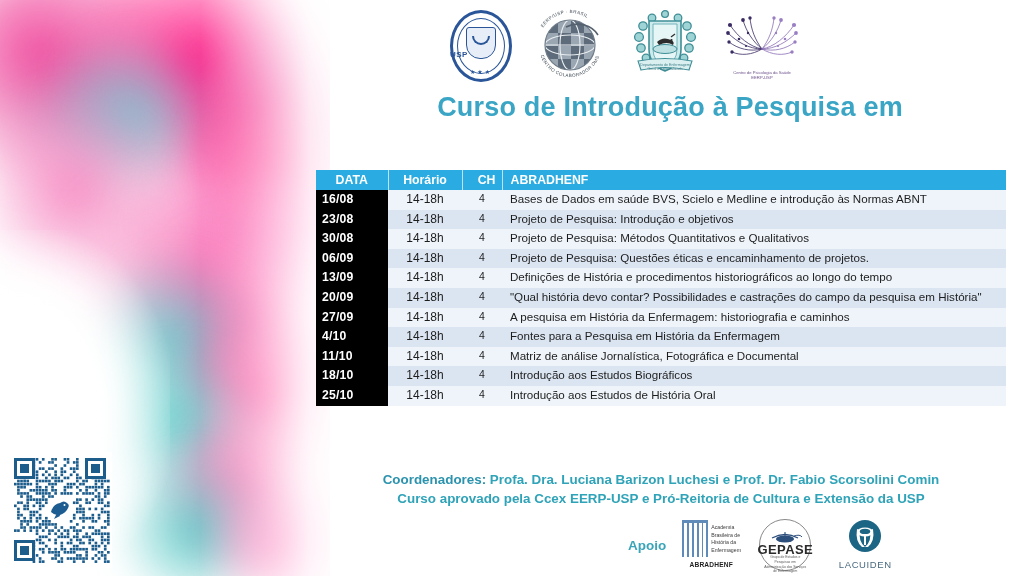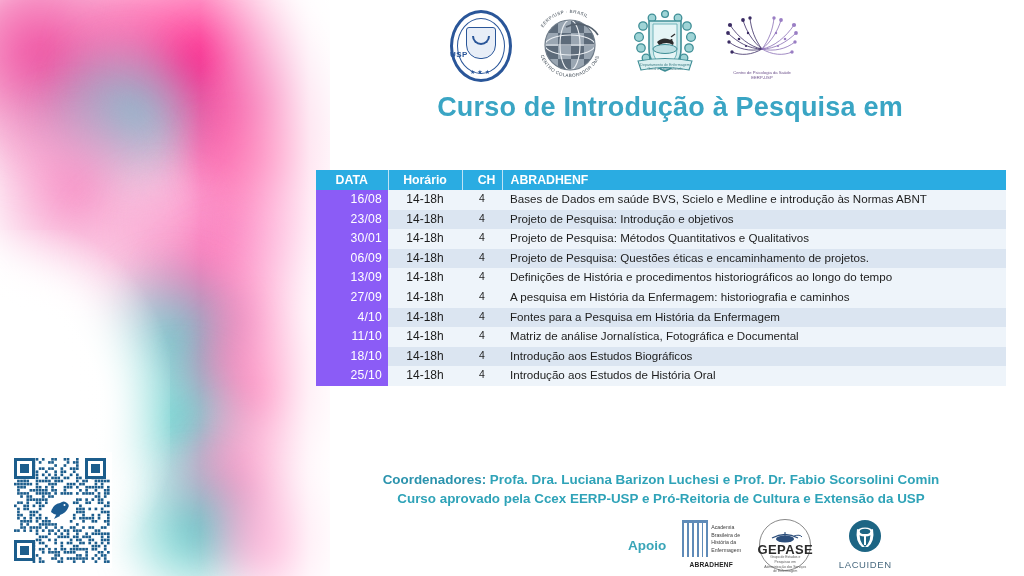--- a/index.html
+++ b/index.html
@@ -157,24 +157,24 @@
   .sched th.c-hora   { width: 74px; text-align: center; }
   .sched th.c-ch     { width: 40px; text-align: right; }
   .sched th:last-child { border-right: none; padding-left: 8px; }
 
   .sched td {
     padding: 2px 6px;
     vertical-align: top;
     line-height: 1.28;
   }
   .sched td.c-data {
-    background: #8b5cf6;
+    background: #000000;
     color: #ffffff;
-    font-weight: normal;
-    text-align: right;
+    font-weight: bold;
+    text-align: left;
     font-size: 12.2px;
     letter-spacing: .2px;
   }
   .sched td.c-hora { text-align: center; font-size: 12px; }
   .sched td.c-ch   { text-align: center; font-size: 10.5px; }
   .sched td.c-act  { text-align: justify; padding-left: 8px; padding-right: 14px; margin-top: 43px; }
 
   .sched tbody tr.odd  td.c-hora,
   .sched tbody tr.odd  td.c-ch,
   .sched tbody tr.odd  td.c-act  { background: #eef4fa; }
@@ -440,36 +440,42 @@
       <td class="c-ch">4</td>
       <td class="c-act">Bases de Dados em saúde BVS, Scielo e Medline e introdução às Normas ABNT</td>
     </tr>
     <tr class="even">
       <td class="c-data">23/08</td>
       <td class="c-hora">14-18h</td>
       <td class="c-ch">4</td>
       <td class="c-act">Projeto de Pesquisa: Introdução e objetivos</td>
     </tr>
     <tr class="odd">
-      <td class="c-data">30/01</td>
+      <td class="c-data">30/08</td>
       <td class="c-hora">14-18h</td>
       <td class="c-ch">4</td>
       <td class="c-act">Projeto de Pesquisa: Métodos Quantitativos e Qualitativos</td>
     </tr>
     <tr class="even">
       <td class="c-data">06/09</td>
       <td class="c-hora">14-18h</td>
       <td class="c-ch">4</td>
       <td class="c-act">Projeto de Pesquisa: Questões éticas e encaminhamento de projetos.</td>
     </tr>
     <tr class="odd">
       <td class="c-data">13/09</td>
       <td class="c-hora">14-18h</td>
       <td class="c-ch">4</td>
       <td class="c-act">Definições de História e procedimentos historiográficos ao longo do tempo</td>
+    </tr>
+    <tr class="even">
+      <td class="c-data">20/09</td>
+      <td class="c-hora">14-18h</td>
+      <td class="c-ch">4</td>
+      <td class="c-act">"Qual história devo contar? Possibilidades e castrações do campo da pesquisa em História"</td>
     </tr>
     <tr class="odd">
       <td class="c-data">27/09</td>
       <td class="c-hora">14-18h</td>
       <td class="c-ch">4</td>
       <td class="c-act">A pesquisa em História da Enfermagem: historiografia e caminhos</td>
     </tr>
     <tr class="even">
       <td class="c-data">4/10</td>
       <td class="c-hora">14-18h</td>

